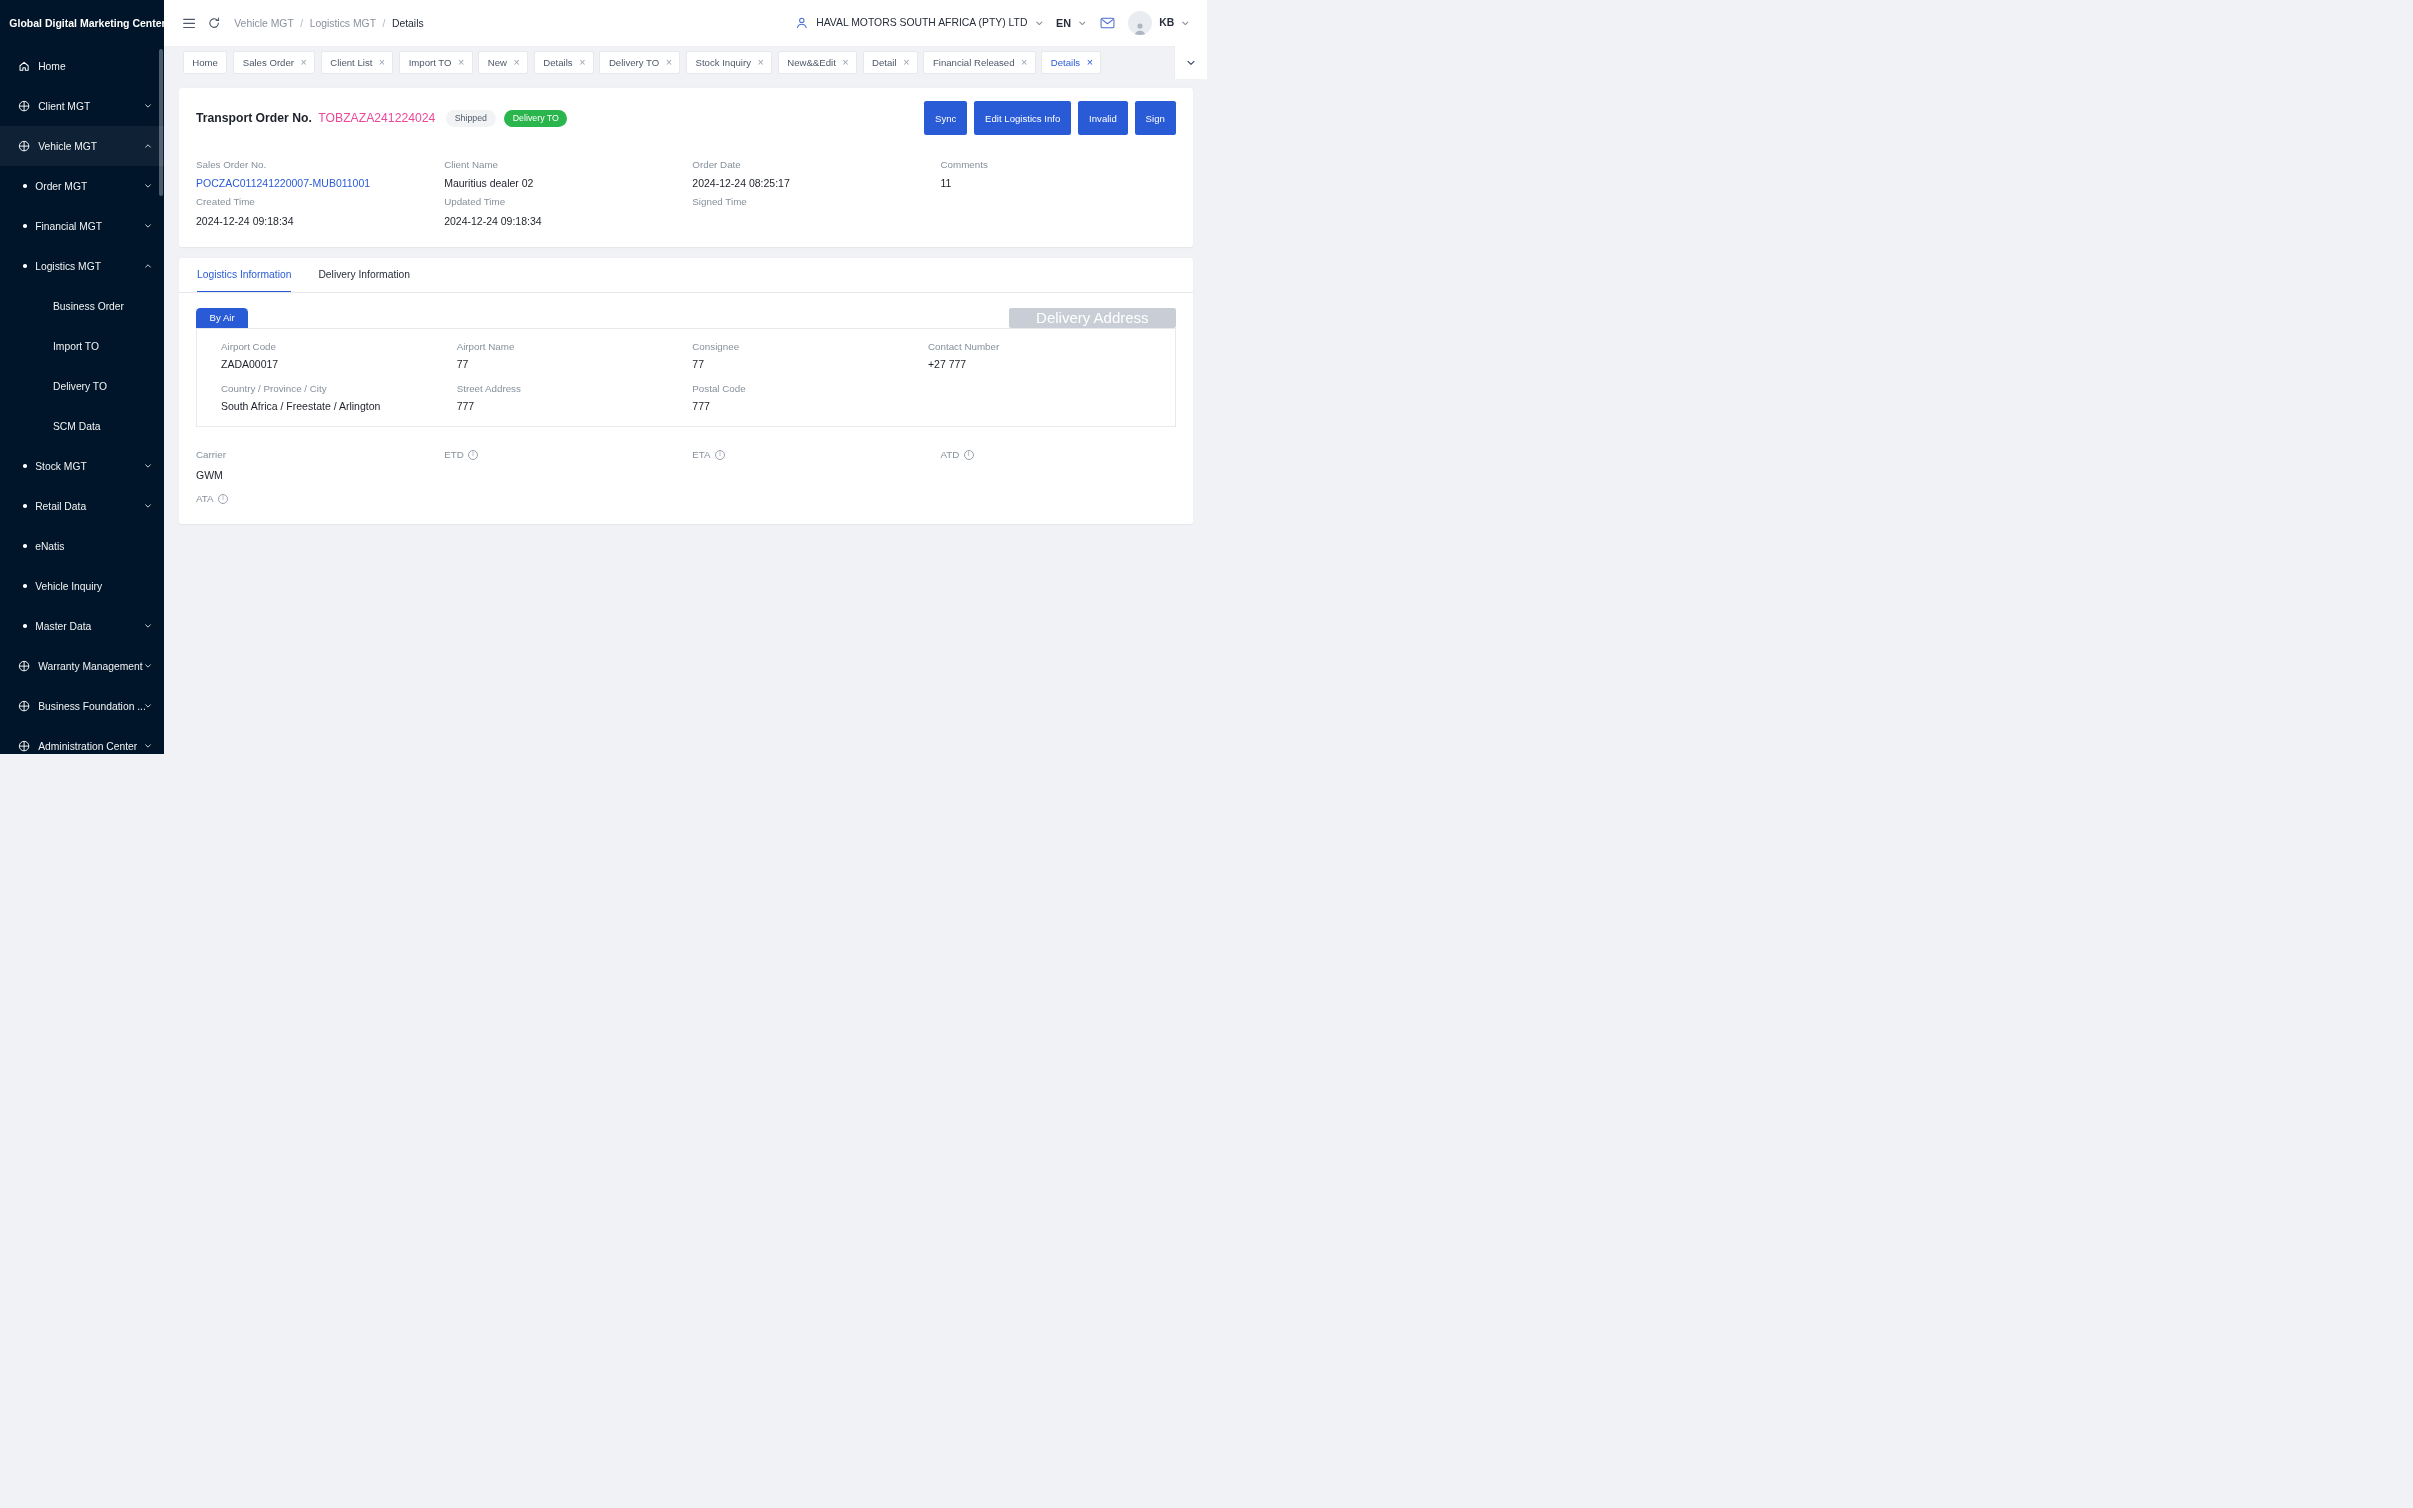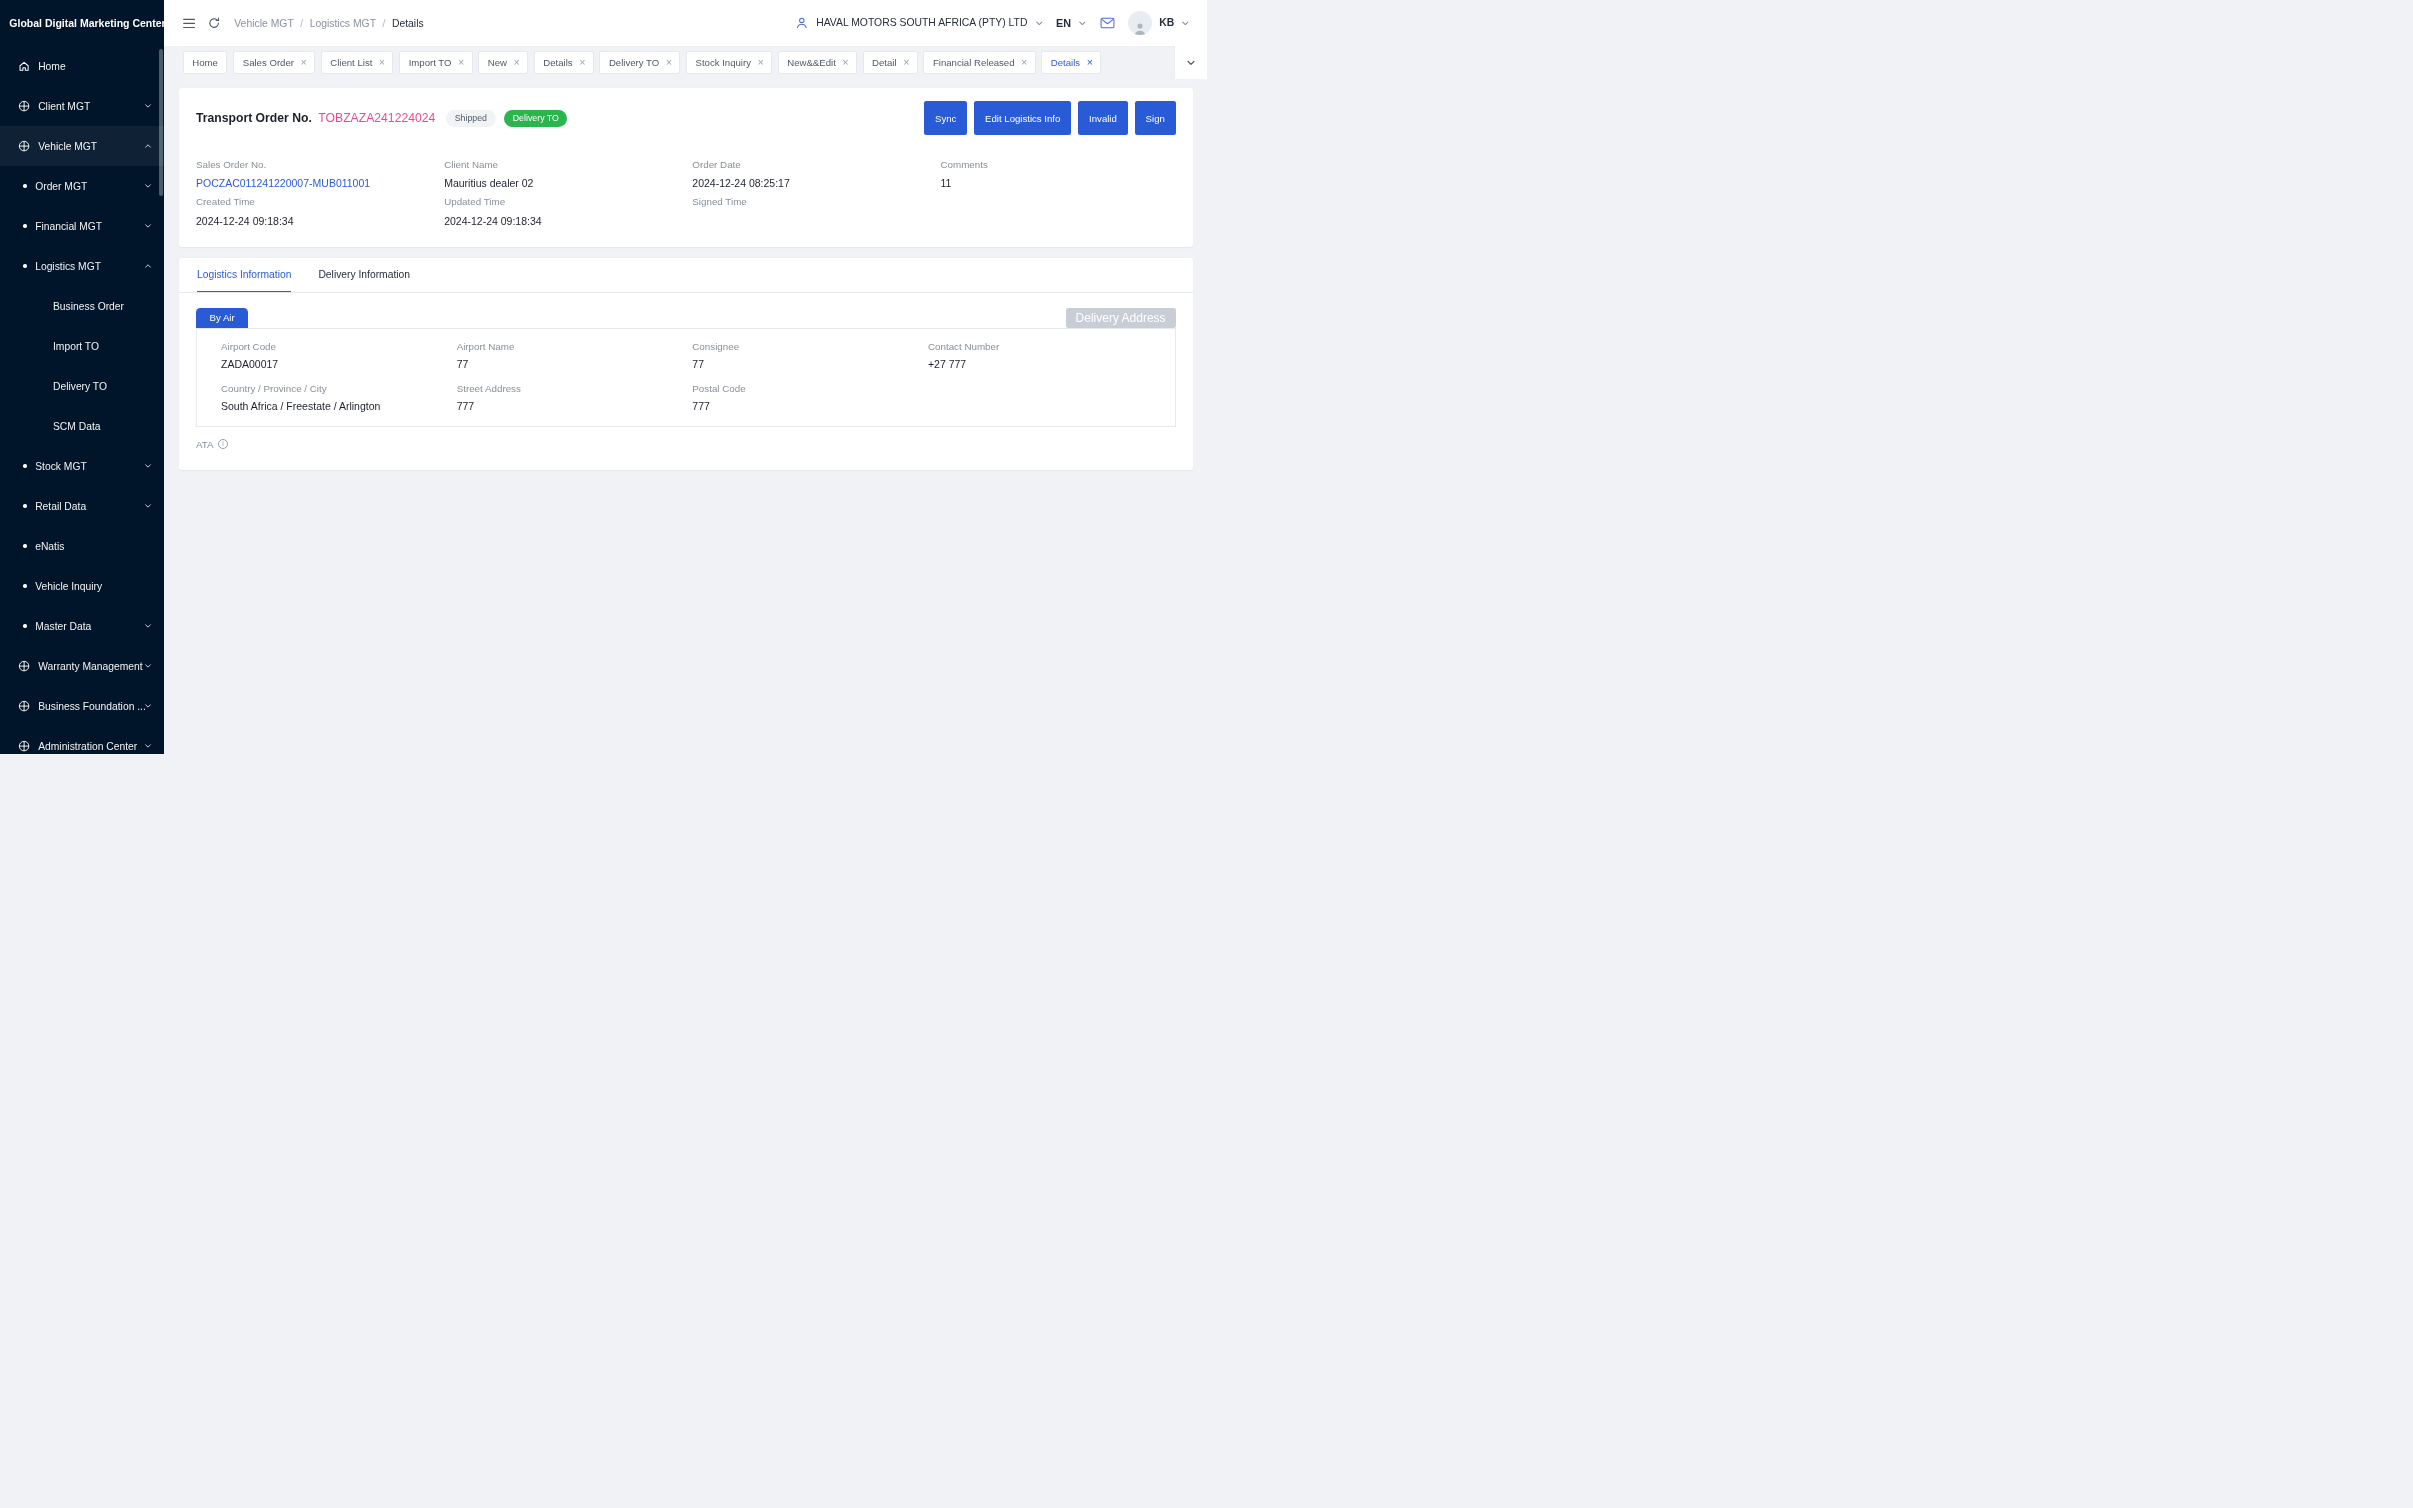--- a/index.html
+++ b/index.html
@@ -62,21 +62,21 @@
 
 
 .card.logi{padding:0 0 20px}
 .ctabs{display:flex;gap:27px;padding:0 18px;border-bottom:0.7px solid #e7e9ed;height:35px}
 .ctab{display:flex;align-items:center;font-size:10.3px;color:#272e3b;cursor:pointer;position:relative}
 .ctab.active{color:#2a5bd7}
 .ctab.active::after{content:"";position:absolute;left:0;right:0;bottom:-0.7px;height:1.4px;background:#2a5bd7}
 .logi-body{padding:15px 17px 0}
 .mode-row{display:flex;align-items:flex-start;justify-content:space-between}
 .mode-tab{height:20px;background:#2a5bd7;color:#fff;font-size:9.6px;display:inline-flex;align-items:center;padding:0 13.6px;border-radius:4.3px 4.3px 0 0;cursor:pointer}
-.btn.addr{height:20px;background:#c9ced6;border-radius:2.2px;font-size:12px;padding:0 10px;margin-left:0;margin-bottom:0}
+.btn.addr{height:20px;background:#c9ced6;border-radius:2.2px;font-size:15px;padding:0 27px;margin-left:0;margin-bottom:0}
 .addr-box{border:0.7px solid #e7e9ed;padding:12.2px 24px 13.6px}
 .addr-box .fgrid + .fgrid{margin-top:12.2px}
 .addr-box .f-value{margin-top:5.7px}
 .sched{margin-top:22px}
 .sched .f-value{margin-top:8.6px}
 .ata-row{margin-top:11.5px}
 .info{width:10px;height:10px;border-radius:50%;border:0.7px solid #98a1ad;color:#98a1ad;font-size:6.8px;display:inline-flex;align-items:center;justify-content:center;line-height:1;flex:0 0 auto}
 </style>
 </head>
 <body>
@@ -461,20 +461,44 @@
                 <div class="f-label">Street Address</div>
                 <div class="f-value">777</div>
               </div>
               <div class="field">
                 <div class="f-label">Postal Code</div>
                 <div class="f-value">777</div>
               </div>
             </div>
           </div>
 
+          <div class="fgrid sched">
+            <div class="field">
+              <div class="f-label">Carrier</div>
+              <div class="f-value">GWM</div>
+            </div>
+            <div class="field">
+              <div class="f-label">
+                  <span>ETD</span>
+                  <span class="info">i</span>
+                </div>
+            </div>
+            <div class="field">
+              <div class="f-label">
+                  <span>ETA</span>
+                  <span class="info">i</span>
+                </div>
+            </div>
+            <div class="field">
+              <div class="f-label">
+                  <span>ATD</span>
+                  <span class="info">i</span>
+                </div>
+            </div>
+          </div>
 
           <div class="fgrid ata-row">
             <div class="field">
               <div class="f-label">
                   <span>ATA</span>
                   <span class="info">i</span>
                 </div>
             </div>
           </div>
 

